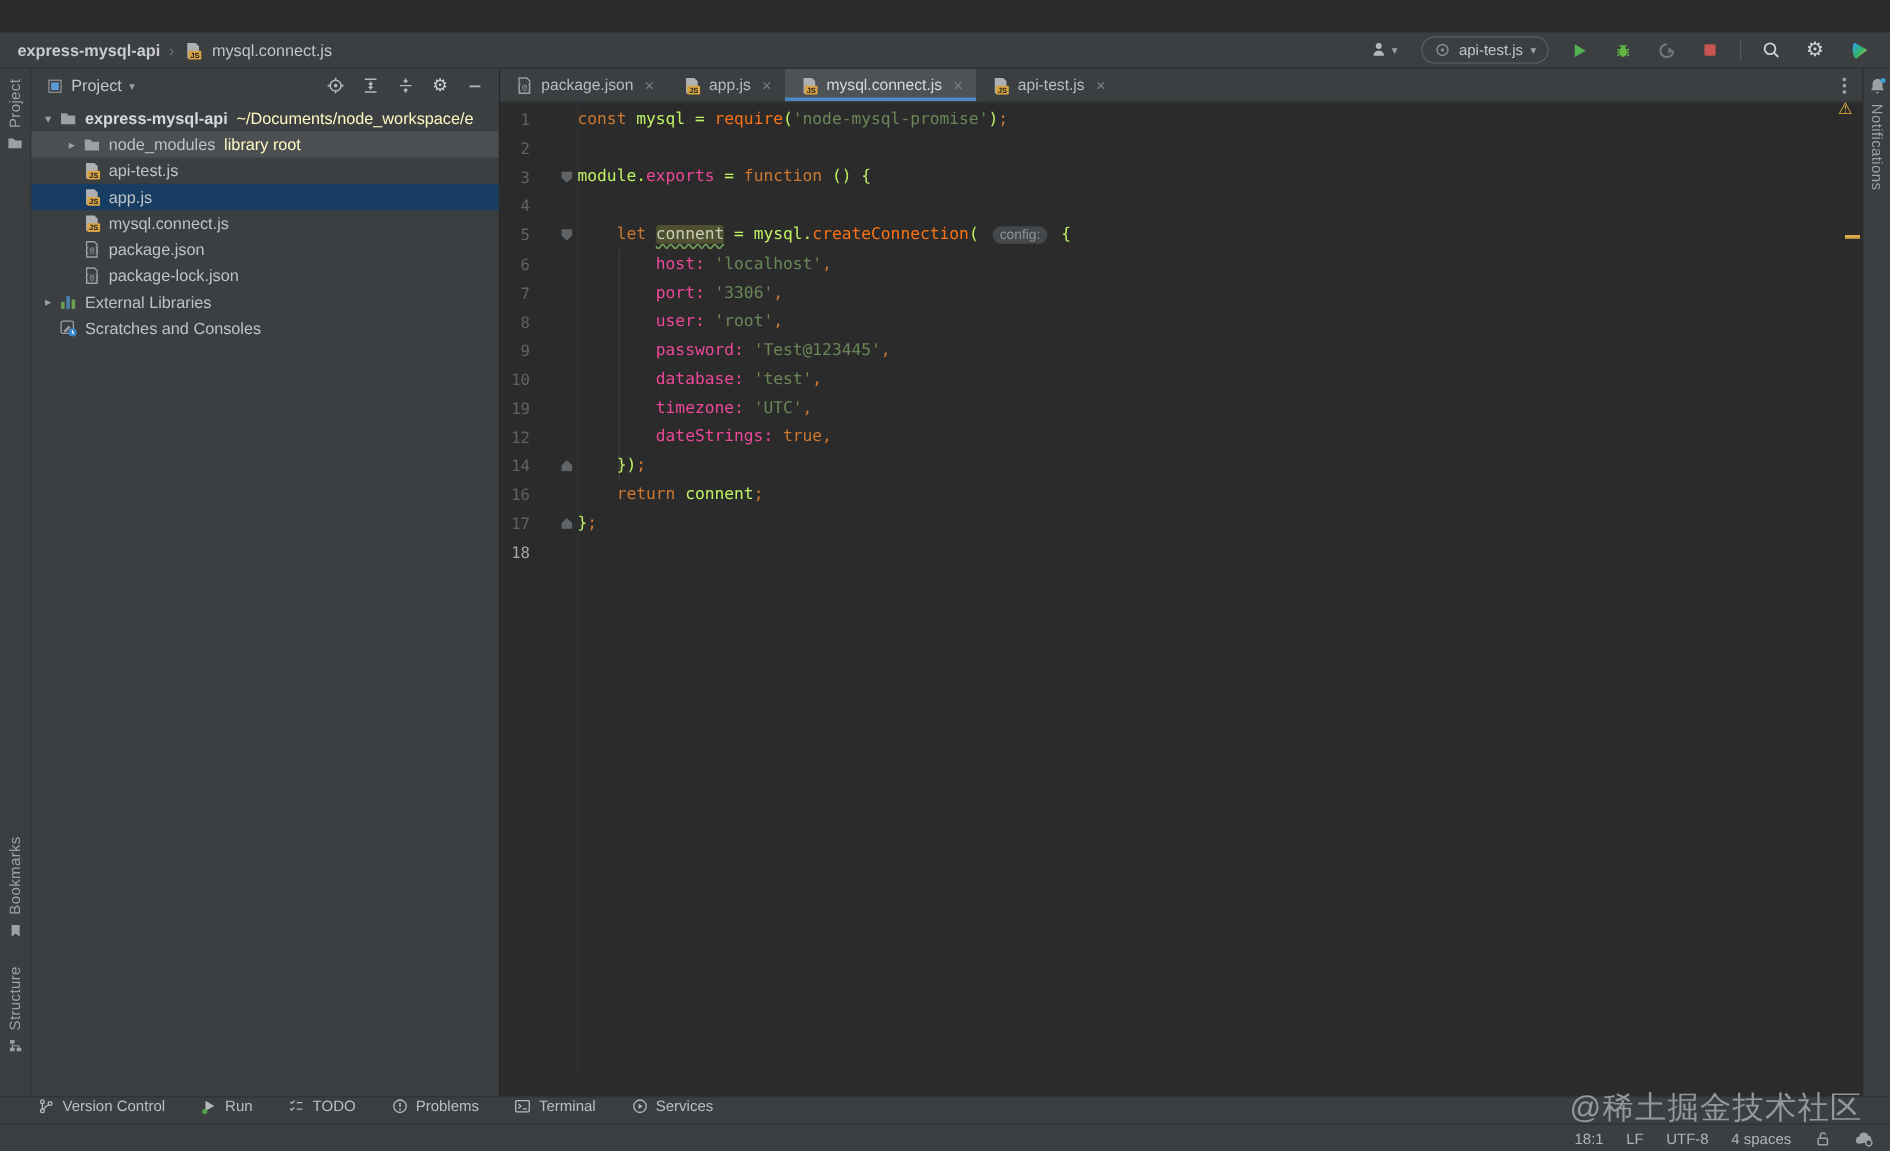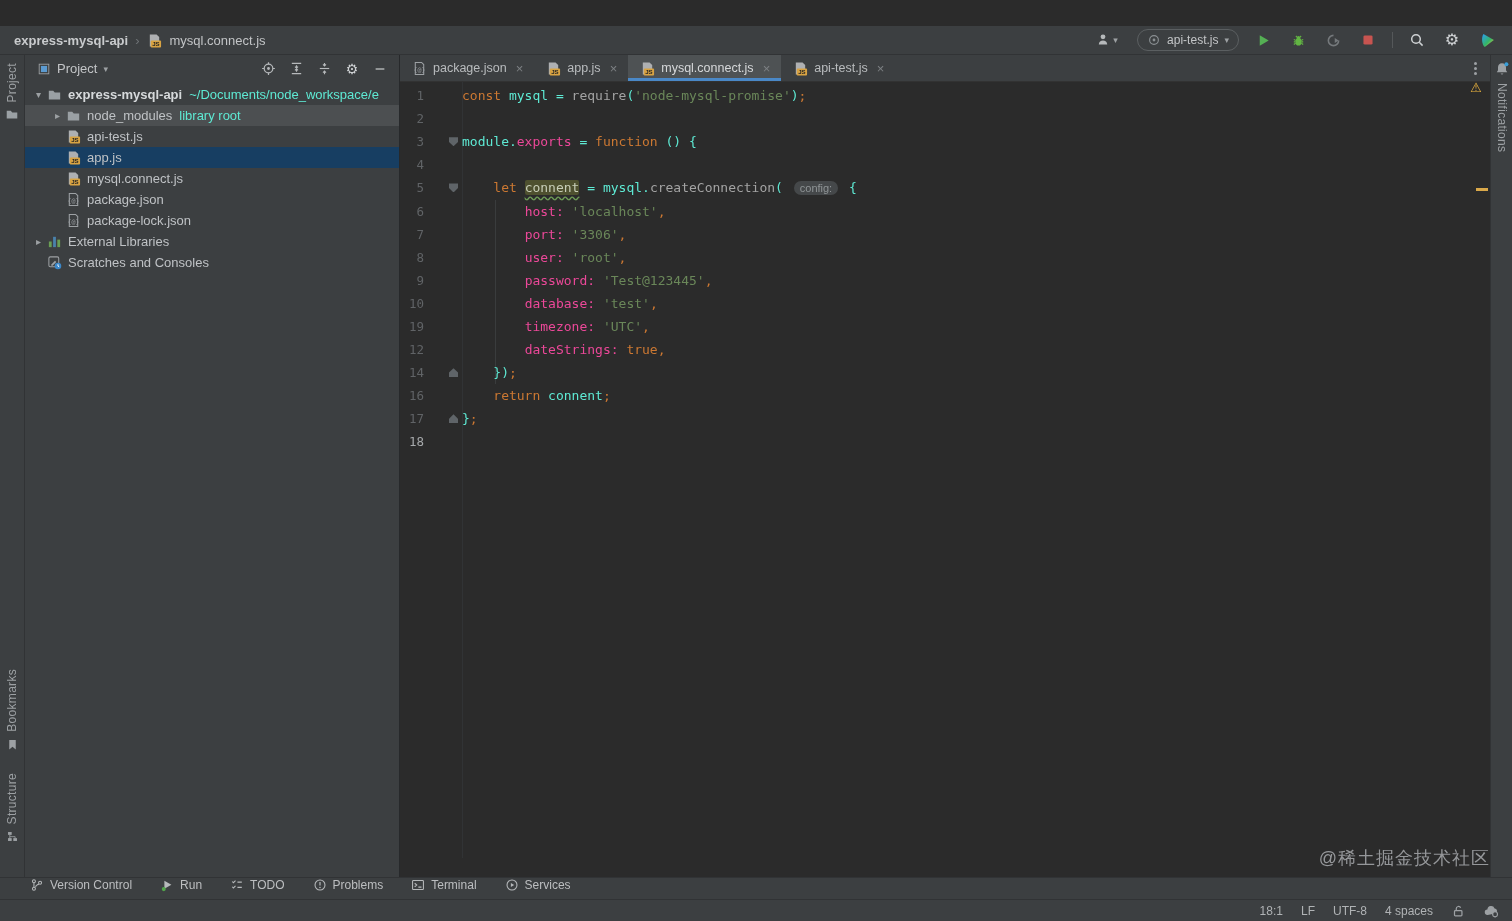--- a/index.html
+++ b/index.html
@@ -54,21 +54,21 @@
   #project-header .spacer { flex:1; }
   #project-header .hic { width:22px; height:22px; display:flex; align-items:center; justify-content:center; }
   #project-tree { padding-top:2px; }
   .tree-row { display:flex; align-items:center; height:21px; font-size:13px; color:#bfc2c5; white-space:nowrap; }
   .tree-row.sel { background:#173e62; }
   .tree-row.hov { background:#4c4f51; }
   .tree-chevron { width:15px; flex:none; text-align:center; color:#9ca0a3; font-size:10px; }
   .tree-icon { width:17px; height:16px; flex:none; margin-right:5px; display:flex; align-items:center; justify-content:center; }
   .tree-label { }
   .tree-label.bold { font-weight:bold; color:#d6d9db; }
-  .tree-suffix { margin-left:7px; color:#5eead4;text-align:right; }
+  .tree-suffix { margin-left:7px; color:#fef9c3;text-align:right; }
 
   
   #editor { flex:1; position:relative; background:#2b2b2b; overflow:hidden; }
   #tabbar { height:27px; background:#3c3f41; border-bottom:1px solid #323232; display:flex; align-items:stretch; }
   .tab { display:flex; align-items:center; gap:6px; padding:0 11px; font-size:12.5px; color:#b9bcbe; }
   .tab .close { color:#7d8184; font-size:13px; margin-left:3px; }
   .tab.active { background:#4e5254; color:#d6d8da; box-shadow:inset 0 -3px 0 #4a88c7; }
   .tab-ic { width:16px; height:16px; display:flex; align-items:center; justify-content:center; }
   #tabs-more { margin-left:auto; width:30px; display:flex; flex-direction:column; gap:2px;
     align-items:center; justify-content:center; }
@@ -79,35 +79,35 @@
   .gutter-sep { position:absolute; left:62px; top:0; width:1px; height:776px; background:#313335; }
   .indent-guide { position:absolute; left:95px; top:118px; width:1px; height:184px; background:#3a3c3d; }
   .code-line { display:flex; align-items:center; height:23.1px; white-space:pre; position:relative; }
   .ln { width:24px; flex:none; text-align:right; color:#606366; font-size:12.5px; font-family:"DejaVu Sans Mono",monospace; }
   .ln.active { color:#a6a9ab; }
   .fold { width:38px; flex:none; display:flex; justify-content:flex-end; padding-right:4px; }
   .fold-open { width:9px; height:9px; background:#5f6468; clip-path:polygon(0 0,100% 0,100% 52%,50% 100%,0 52%); }
   .fold-close { width:9px; height:9px; background:#5f6468; clip-path:polygon(50% 0,100% 48%,100% 100%,0 100%,0 48%); }
   .code-text { flex:none; }
   .s-kw   { color:#cc7832; }
-  .s-fn   { color:#a3a3a3; }
+  .s-fn   { color:#f97316; }
   .s-str  { color:#6a8759; }
   .s-prop { color:#ec4899; }
-  .s-def  { color:#5eead4; }
+  .s-def  { color:#bef264; }
   .s-semi { color:#cc7832; }
   .s-hl   { color:#c7cdb7; background:#4e502f; border-radius:2px; text-decoration:underline;
             text-decoration-style:wavy; text-decoration-color:#6f9e57; text-underline-offset:3px; }
   .s-hint { background:#45484a; color:#8f9496; border-radius:8px; padding:1px 6px; font-size:11px;
             font-family:"Liberation Sans", sans-serif; margin:0 3px; }
   #inspection-widget { position:absolute; top:26px; right:8px; font-family:"DejaVu Sans",sans-serif;
     font-size:13px; color:#efb63f; line-height:1; }
   #stripe-mark { position:absolute; top:133px; right:2px; width:12px; height:3px; background:#d9a84a; }
 
   
-  #watermark { position:absolute; top:846px; right:22px; font-size:18px; color:#95979a;
+  #watermark { position:absolute; top:869px; right:22px; font-size:25px; color:#95979a;
     letter-spacing:1px; z-index:5; }
 
   
   #toolwindow-bar { position:absolute; top:877px; left:0; right:0; height:22px; background:#3c3f41;
     border-top:1px solid #313335; display:flex; align-items:flex-start; gap:28px; padding-left:30px;
     font-size:12px; color:#bcbec0; }
   .tw-item { display:flex; align-items:center; gap:6px; }
   #statusbar { position:absolute; top:899px; left:0; right:0; height:22px; background:#3c3f41;
     border-top:1px solid #313335; display:flex; align-items:center; padding:0 12px;
     font-size:12px; color:#bcbec0; }

